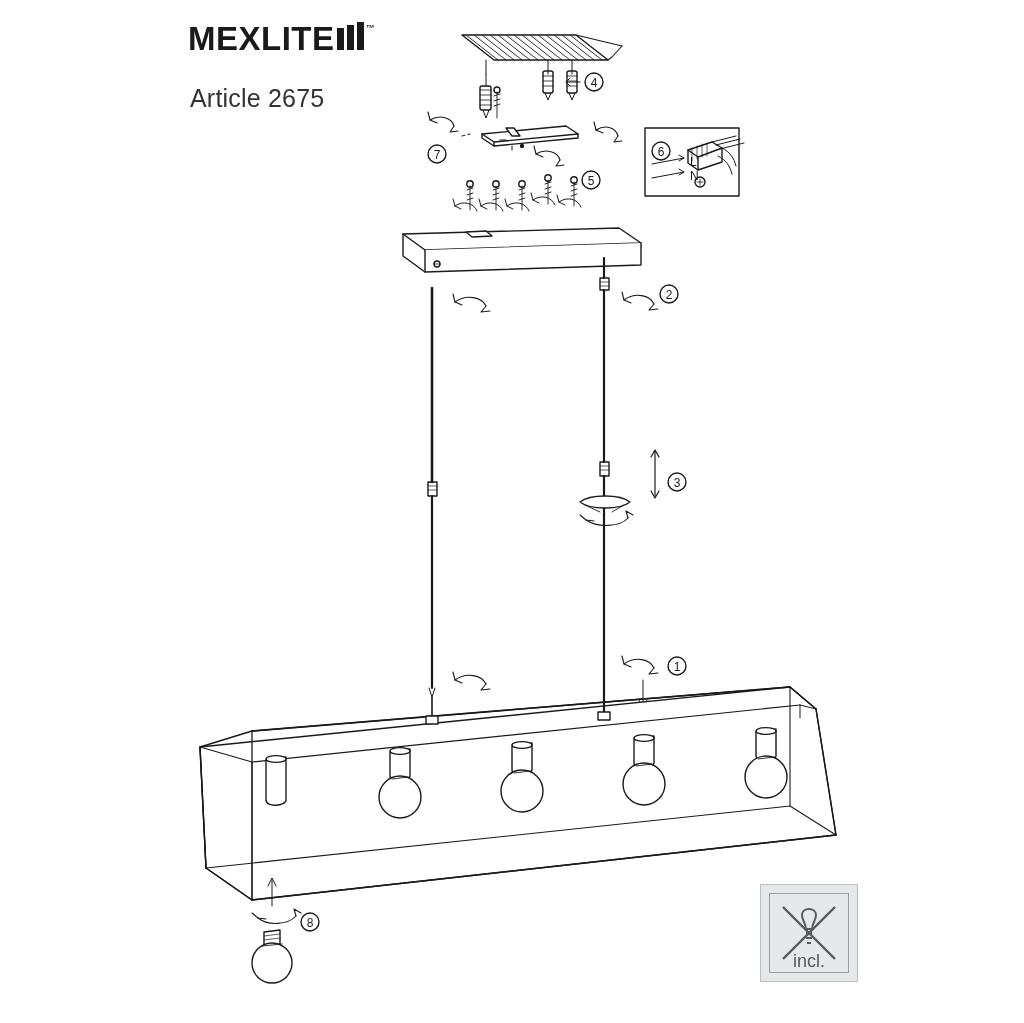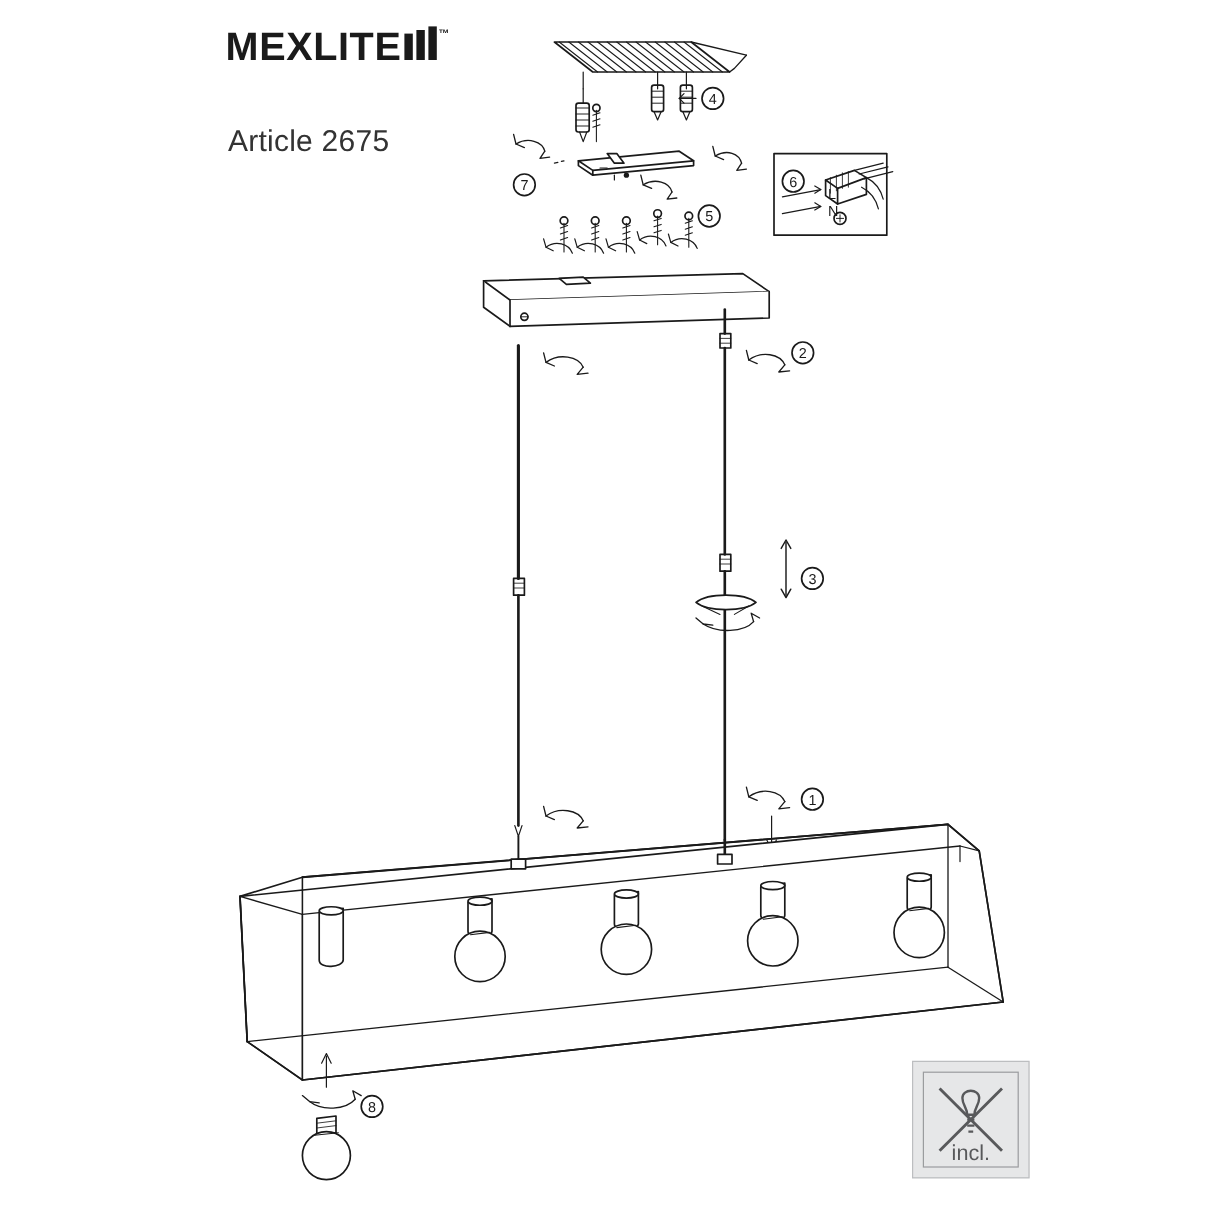--- a/index.html
+++ b/index.html
@@ -56,21 +56,20 @@
     margin-top: 1px;
     color: #1a1a1a;
   }
   .article {
     position: absolute;
     left: 190px;
     top: 84px;
     font-size: 25px;
     color: #333333;
     letter-spacing: 0.2px;
-    margin-top: 20px;
   }
   svg.figure {
     position: absolute;
     left: 0;
     top: 0;
   }
   .callout-text {
     font-size: 12px;
     font-family: "Liberation Sans", sans-serif;
     fill: #1a1a1a;

